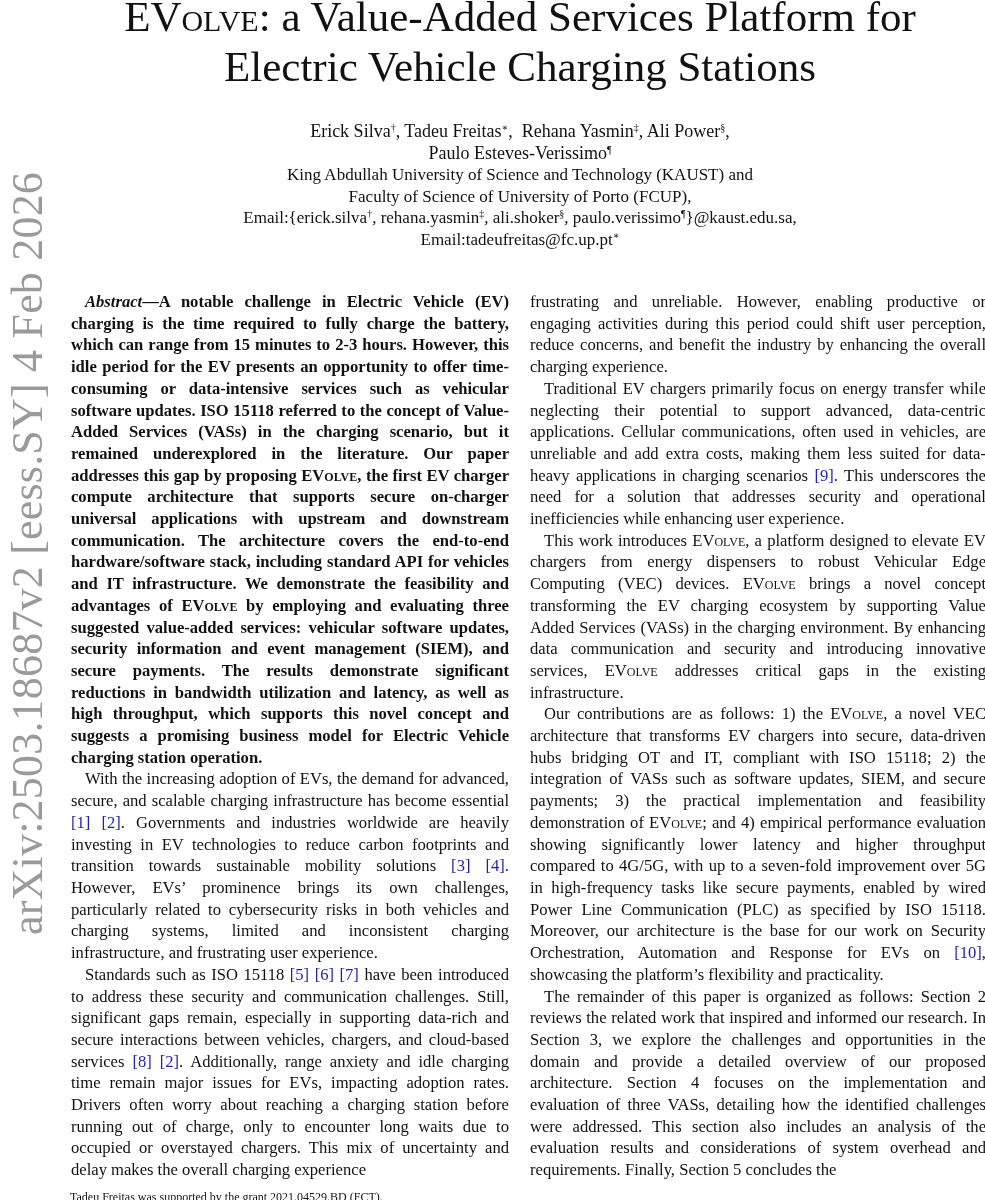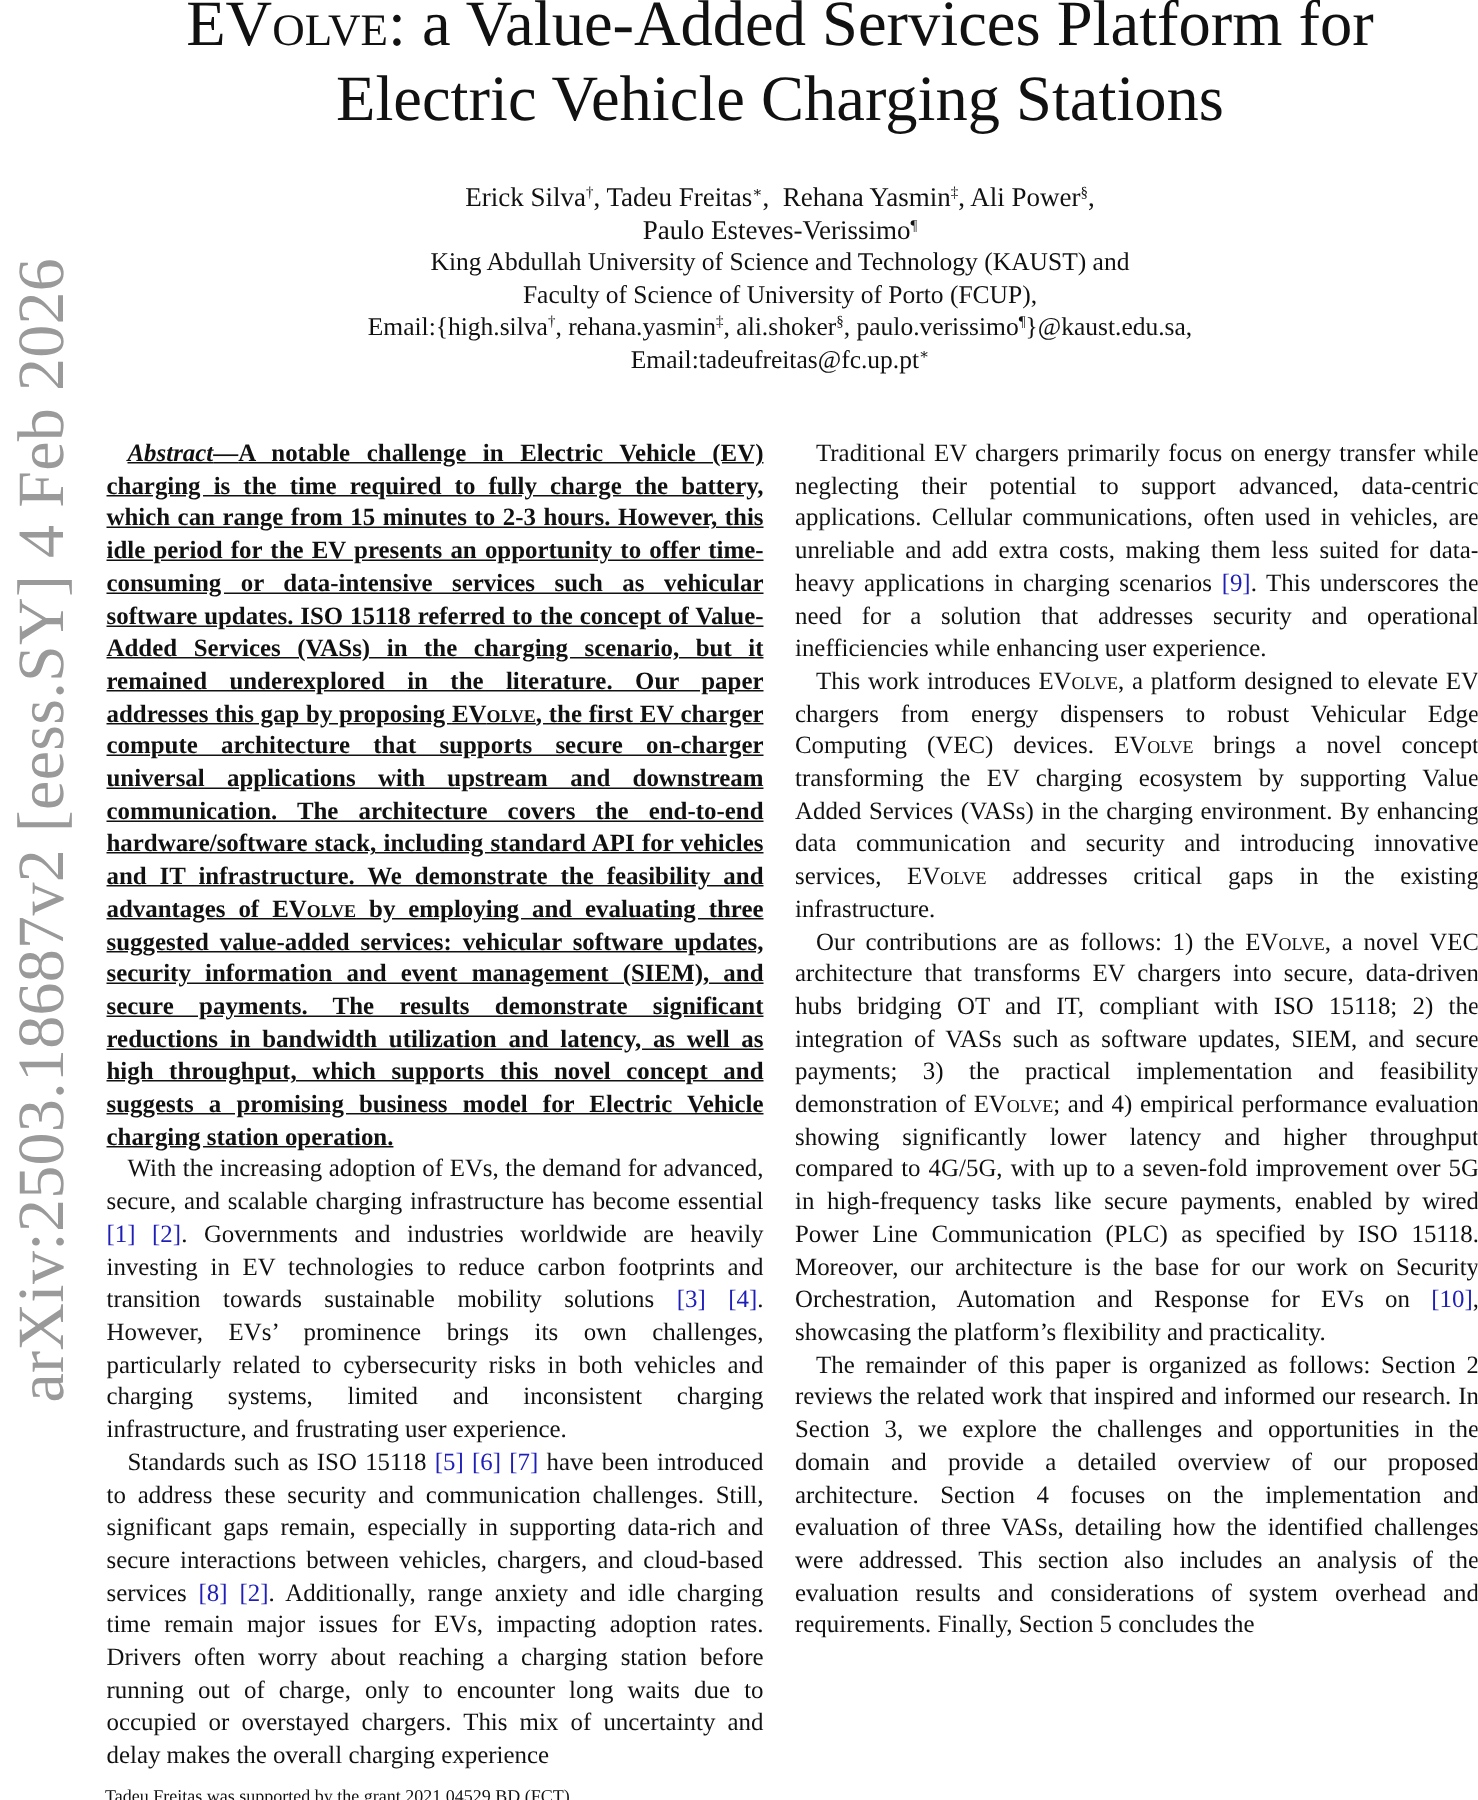--- a/index.html
+++ b/index.html
@@ -23,21 +23,21 @@
     transform-origin: 0 0; transform: rotate(-90deg);
     font-size: 44px; line-height: 52px; color: #9a9a9a; white-space: nowrap;
     width: 642px; letter-spacing: 0.2px;
   }
   .col {
     position: absolute; top: 291px; font-size: 16.6px; line-height: 21.7px;
     text-align: justify; hyphens: manual;
   }
   .col-left { left: 71px; width: 438px; }
   .col-right { left: 530px; width: 456px; }
-  .abstract { font-weight: bold; text-decoration: underline; }
+  .abstract { font-weight: bold; }
   .abstract .lead, .index .lead { font-style: italic; font-weight: normal; }
   .abstract .lead b, .index .lead b { font-style: italic; }
   p { margin: 0; text-indent: 14px; }
   .section-head {
     text-align: center; font-size: 16.6px; margin: 13px 0 8px 0;
     letter-spacing: 0.3px; text-indent: 0;
   }
   .cite { color: #1f1fb8; cursor: pointer; }
   .footnote {
     position: absolute; left: 70px; top: 1189px; font-size: 12px; line-height: 16px;
@@ -56,38 +56,39 @@
     <span><span>Erick Silva</span><sup>†</sup></span>,
     <span><span>Tadeu Freitas</span><sup>∗</sup></span>,&nbsp;
     <span><span>Rehana Yasmin</span><sup>‡</sup></span>,
     <span><span>Ali Power</span><sup>§</sup></span>,
   </div>
   <div class="names">
     <span><span>Paulo Esteves-Verissimo</span><sup>¶</sup></span>
   </div>
   <div>King Abdullah University of Science and Technology (KAUST) and</div>
   <div>Faculty of Science of University of Porto (FCUP),</div>
-  <div><span>Email:{</span><span>high.silva</span><sup>†</sup>, <span>rehana.yasmin</span><sup>‡</sup>, <span>ali.shoker</span><sup>§</sup>, <span>paulo.verissimo</span><sup>¶</sup><span>}@kaust.edu.sa,</span></div>
+  <div><span>Email:{</span><span>erick.silva</span><sup>†</sup>, <span>rehana.yasmin</span><sup>‡</sup>, <span>ali.shoker</span><sup>§</sup>, <span>paulo.verissimo</span><sup>¶</sup><span>}@kaust.edu.sa,</span></div>
   <div><span>Email:tadeufreitas@fc.up.pt</span><sup>∗</sup></div>
 </div>
 
 <div class="arxiv">arXiv:2503.18687v2  [eess.SY]  4 Feb 2026</div>
 
 <div class="col col-left">
   <p class="abstract"><span class="lead"><b>Abstract</b></span><span>—</span><span>A notable challenge in Electric Vehicle (EV) charging is the time required to fully charge the battery, which can range from 15 minutes to 2-3 hours. However, this idle period for the EV presents an opportunity to offer time-consuming or data-intensive services such as vehicular software updates. ISO 15118 referred to the concept of Value-Added Services (VASs) in the charging scenario, but it remained underexplored in the literature. Our paper addresses this gap by proposing </span><span>EV</span><span class="sc">olve</span><span>, the first EV charger compute architecture that supports secure on-charger universal applications with upstream and downstream communication. The architecture covers the end-to-end hardware/software stack, including standard API for vehicles and IT infrastructure. We demonstrate the feasibility and advantages of </span><span>EV</span><span class="sc">olve</span><span> by employing and evaluating three suggested value-added services: vehicular software updates, security information and event management (SIEM), and secure payments. The results demonstrate significant reductions in bandwidth utilization and latency, as well as high throughput, which supports this novel concept and suggests a promising business model for Electric Vehicle charging station operation.</span></p>
 
 
   <p><span>With the increasing adoption of EVs, the demand for advanced, secure, and scalable charging infrastructure has become essential </span><span class="cite">[1]</span> <span class="cite">[2]</span><span>. Governments and industries worldwide are heavily investing in EV technologies to reduce carbon footprints and transition towards sustainable mobility solutions </span><span class="cite">[3]</span> <span class="cite">[4]</span><span>. However, EVs’ prominence brings its own challenges, particularly related to cybersecurity risks in both vehicles and charging systems, limited and inconsistent charging infrastructure, and frustrating user experience.</span></p>
 
   <p><span>Standards such as ISO 15118 </span><span class="cite">[5]</span> <span class="cite">[6]</span> <span class="cite">[7]</span><span> have been introduced to address these security and communication challenges. Still, significant gaps remain, especially in supporting data-rich and secure interactions between vehicles, chargers, and cloud-based services </span><span class="cite">[8]</span> <span class="cite">[2]</span><span>. Additionally, range anxiety and idle charging time remain major issues for EVs, impacting adoption rates. Drivers often worry about reaching a charging station before running out of charge, only to encounter long waits due to occupied or overstayed chargers. This mix of uncertainty and delay makes the overall charging experience</span></p>
 </div>
 
 <div class="footnote">Tadeu Freitas was supported by the grant 2021.04529.BD (FCT).</div>
 
 <div class="col col-right">
+  <p style="text-indent:0">frustrating and unreliable. However, enabling productive or engaging activities during this period could shift user perception, reduce concerns, and benefit the industry by enhancing the overall charging experience.</p>
 
   <p><span>Traditional EV chargers primarily focus on energy transfer while neglecting their potential to support advanced, data-centric applications. Cellular communications, often used in vehicles, are unreliable and add extra costs, making them less suited for data-heavy applications in charging scenarios </span><span class="cite">[9]</span><span>. This underscores the need for a solution that addresses security and operational inefficiencies while enhancing user experience.</span></p>
 
   <p><span>This work introduces </span><span>EV</span><span class="sc">olve</span><span>, a platform designed to elevate EV chargers from energy dispensers to robust Vehicular Edge Computing (VEC) devices. </span><span>EV</span><span class="sc">olve</span><span> brings a novel concept transforming the EV charging ecosystem by supporting Value Added Services (VASs) in the charging environment. By enhancing data communication and security and introducing innovative services, </span><span>EV</span><span class="sc">olve</span><span> addresses critical gaps in the existing infrastructure.</span></p>
 
   <p><span>Our contributions are as follows: 1) the </span><span>EV</span><span class="sc">olve</span><span>, a novel VEC architecture that transforms EV chargers into secure, data-driven hubs bridging OT and IT, compliant with ISO 15118; 2) the integration of VASs such as software updates, SIEM, and secure payments; 3) the practical implementation and feasibility demonstration of </span><span>EV</span><span class="sc">olve</span><span>; and 4) empirical performance evaluation showing significantly lower latency and higher throughput compared to 4G/5G, with up to a seven-fold improvement over 5G in high-frequency tasks like secure payments, enabled by wired Power Line Communication (PLC) as specified by ISO 15118. Moreover, our architecture is the base for our work on Security Orchestration, Automation and Response for EVs on </span><span class="cite">[10]</span><span>, showcasing the platform’s flexibility and practicality.</span></p>
 
   <p>The remainder of this paper is organized as follows: Section 2 reviews the related work that inspired and informed our research. In Section 3, we explore the challenges and opportunities in the domain and provide a detailed overview of our proposed architecture. Section 4 focuses on the implementation and evaluation of three VASs, detailing how the identified challenges were addressed. This section also includes an analysis of the evaluation results and considerations of system overhead and requirements. Finally, Section 5 concludes the</p>
 </div>
 

